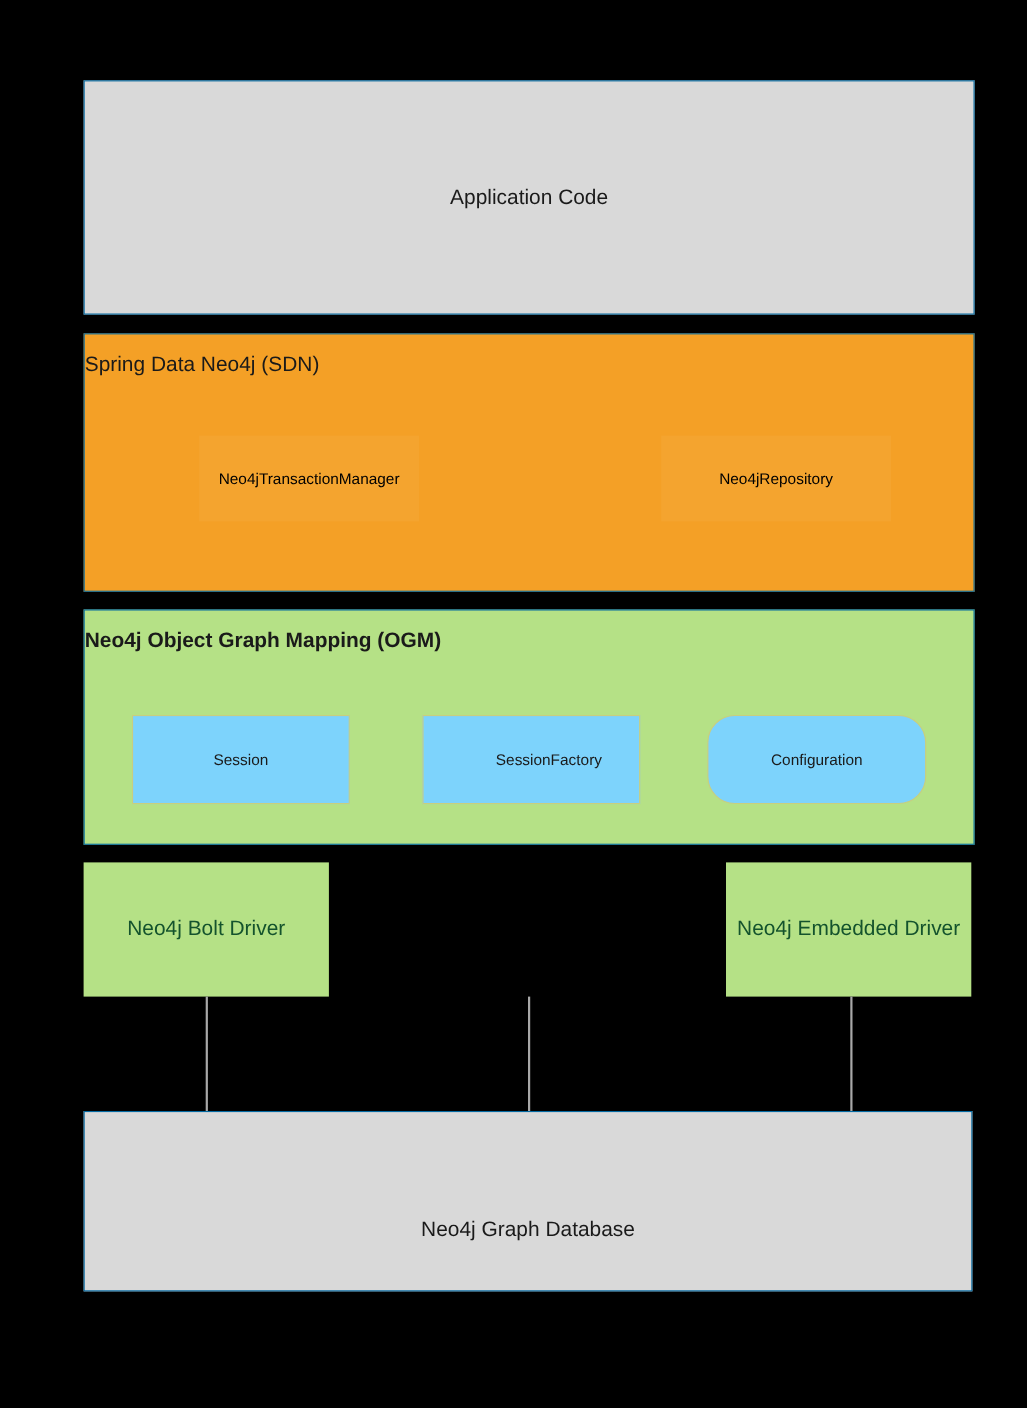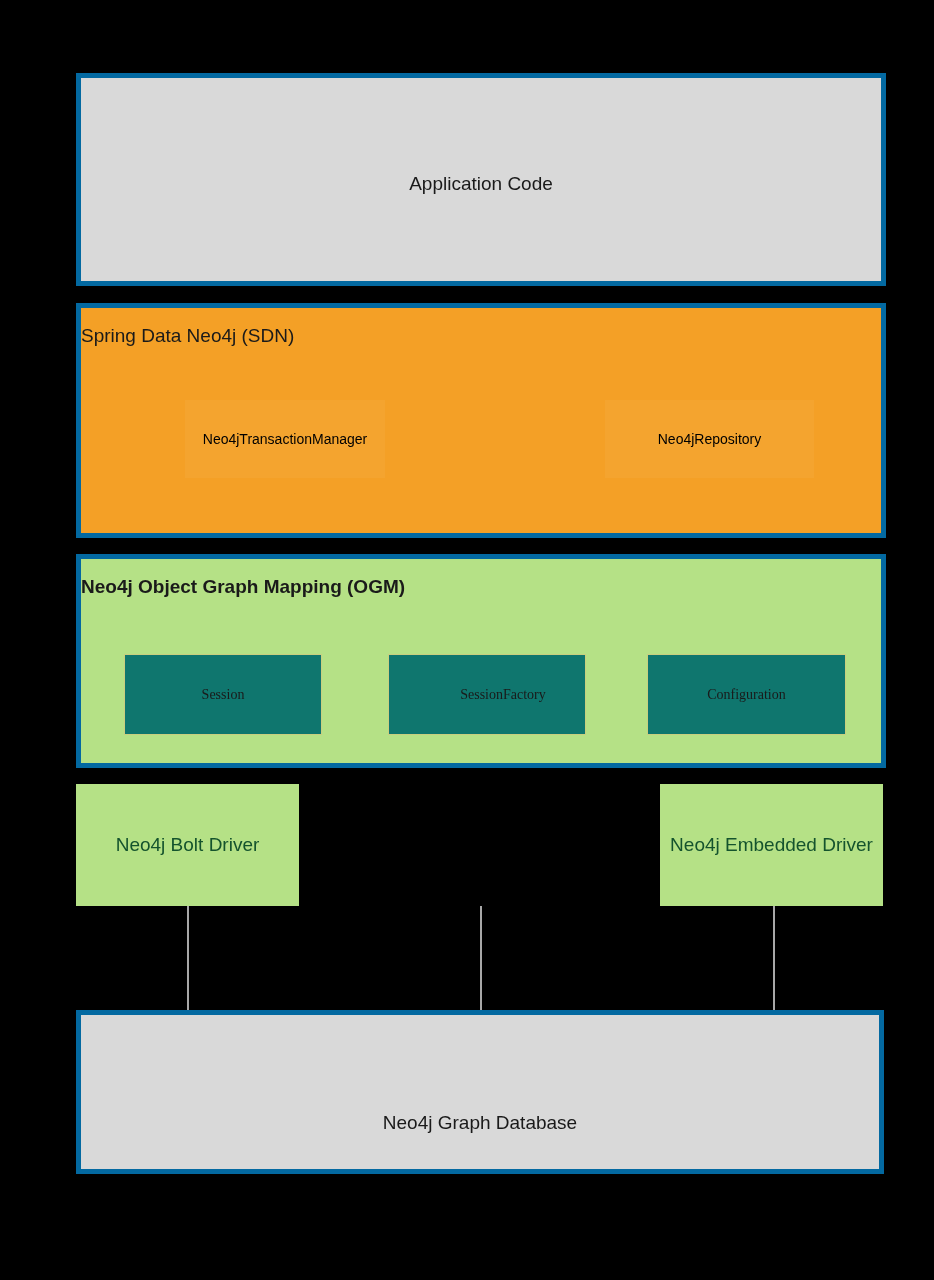--- a/index.html
+++ b/index.html
@@ -16,21 +16,21 @@
   #diagram {
     position: relative;
     width: 934px;
     height: 1280px;
     background: #000000;
   }
 
   
   .layer {
     position: absolute;
-    border: 5px solid #0369a1;
+    border: 1px solid #0369a1;
     display: flex;
     flex-direction: column;
     align-items: center;
   }
 
   .layer-title {
     width: 100%;
     text-align: left;
     color: #1a1a1a;
     font-size: 19px;
@@ -92,34 +92,33 @@
     width: 810px;
     height: 214px;
     background: #b5e186;
   }
   #ogm-layer .layer-title { margin-top: 17px; font-weight: bold; }
 
   .ogm-sub {
     position: absolute;
     top: 95px;
     height: 81px;
-    background: #0f766e;
+    background: #7dd3fc;
     border: 1px solid #c9ce7f;
     display: flex;
     align-items: center;
     justify-content: center;
     color: #1a1a1a;
     font-size: 14px;
     line-height: 17px;
     white-space: nowrap;
-    font-family: Liberation Serif, serif;
   }
   #ogm-session           { left: 43px;  width: 198px; }
   #ogm-session-factory   { left: 307px; width: 198px; padding-left: 32px; }
-  #ogm-configuration     { left: 566px; width: 199px; }
+  #ogm-configuration     { left: 566px; width: 199px; border-radius: 25px; }
 
   
   .driver-box {
     position: absolute;
     top: 784px;
     height: 122px;
     background: #b5e186;
     display: flex;
     align-items: center;
     justify-content: center;

